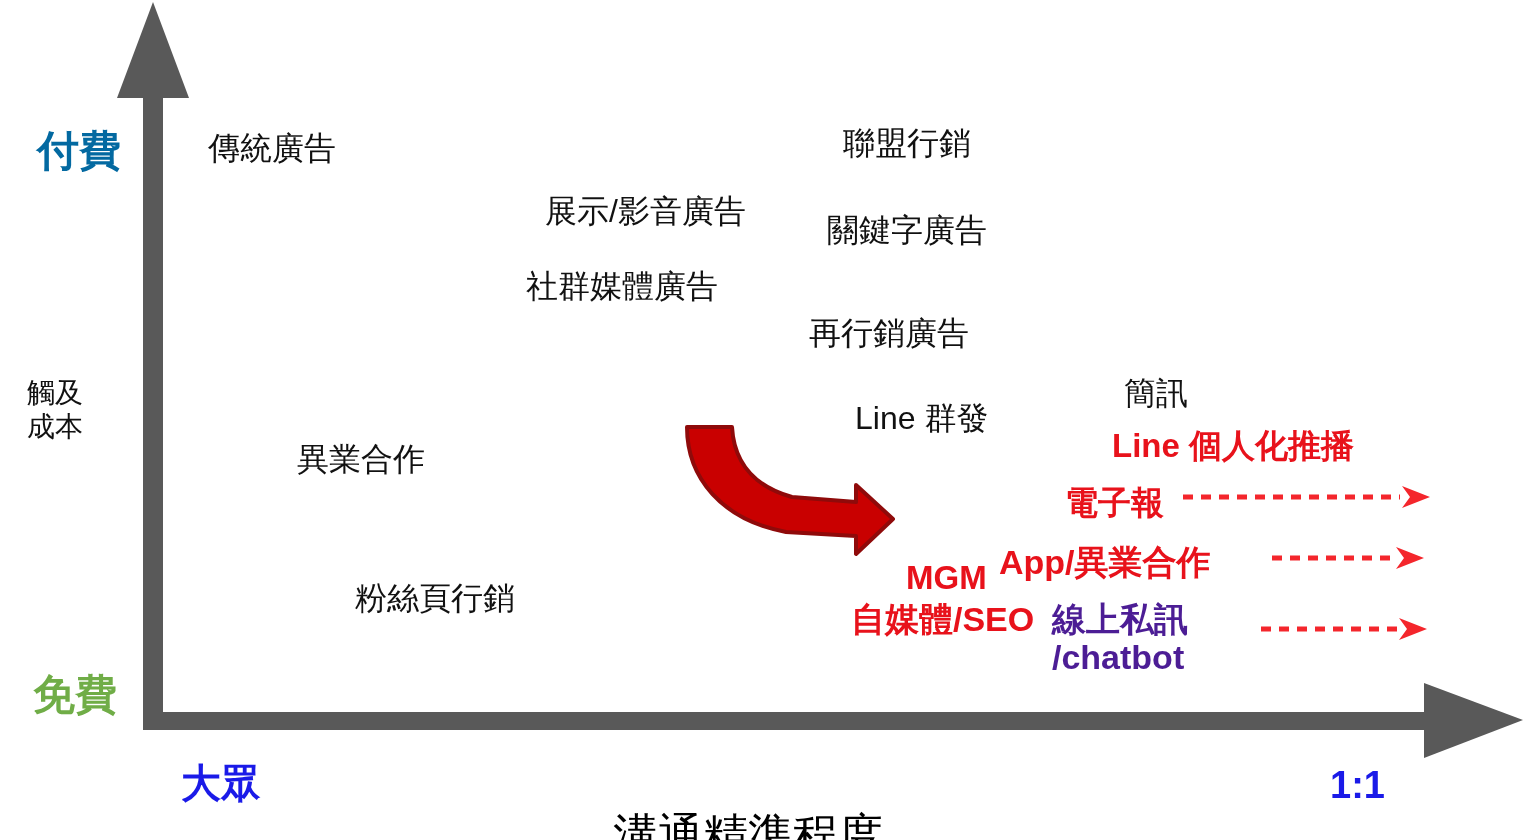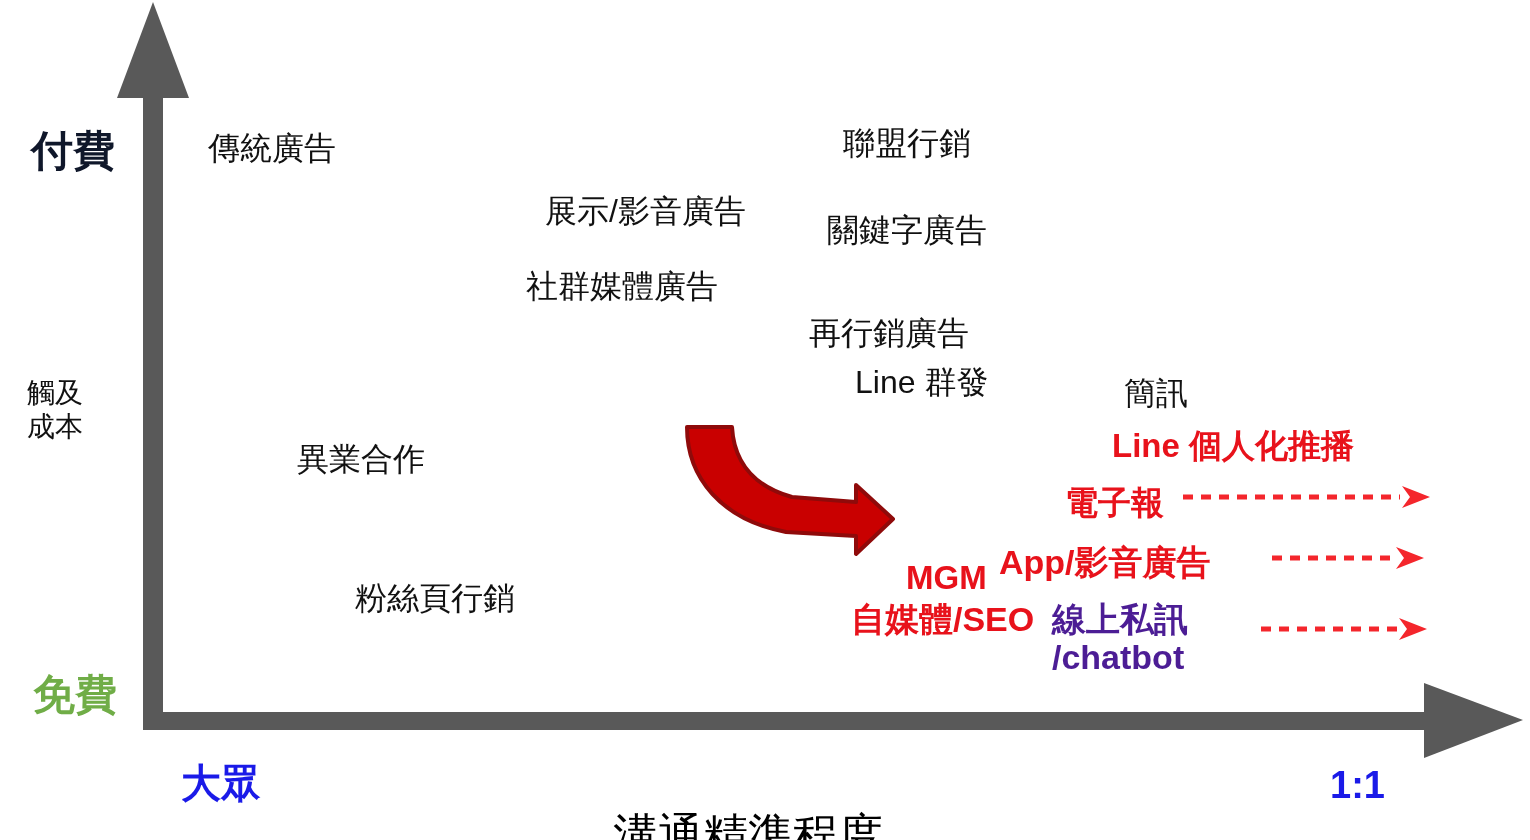--- a/index.html
+++ b/index.html
@@ -58,40 +58,40 @@
       <line x1="1272" y1="558" x2="1394" y2="558" stroke="#F4262C" stroke-width="5" stroke-dasharray="10 8"></line>
       <polygon points="1424,558 1396,547 1404,558 1396,569" fill="#F4262C"></polygon>
     </g>
 
     <g>
       <line x1="1261" y1="629" x2="1397" y2="629" stroke="#F4262C" stroke-width="5" stroke-dasharray="10 8"></line>
       <polygon points="1427,629 1399,618 1407,629 1399,640" fill="#F4262C"></polygon>
     </g>
   </svg>
 
-  <div class="lbl axis-end" style="left: 31px; top: 126px; color: #0f172a;">付費</div>
+  <div class="lbl axis-end" style="left: 37px; top: 126px; color: #0369a1;">付費</div>
   <div class="lbl axis-end" style="left: 33px; top: 670px; color: rgb(112, 173, 71);">免費</div>
   <div class="lbl y-title" style="left:27px;top:376px;">觸及
 成本</div>
   <div class="lbl axis-title" style="left:613px;top:768px;">溝通精準程度</div>
   <div class="lbl blue-end" style="left: 181px; top: 760px; color: rgb(26, 26, 232);">大眾</div>
   <div class="lbl blue-end" style="left: 1330px; top: 763px; font-size: 38px; color: rgb(26, 26, 232);">1:1</div>
 
   <div class="lbl channel" style="left:208px;top:130px;">傳統廣告</div>
   <div class="lbl channel" style="left:545px;top:193px;">展示/影音廣告</div>
   <div class="lbl channel" style="left:526px;top:268px;">社群媒體廣告</div>
   <div class="lbl channel" style="left:843px;top:125px;">聯盟行銷</div>
   <div class="lbl channel" style="left:827px;top:212px;">關鍵字廣告</div>
   <div class="lbl channel" style="left:809px;top:295px;margin-top:20px;">再行銷廣告</div>
   <div class="lbl channel" style="left:1124px;top:334px;margin-top:41px;">簡訊</div>
-  <div class="lbl channel" style="left:855px;top:364px;">Line 群發</div>
+  <div class="lbl channel" style="left:855px;top:400px;">Line 群發</div>
   <div class="lbl channel" style="left:297px;top:441px;">異業合作</div>
   <div class="lbl channel" style="left:355px;top:580px;">粉絲頁行銷</div>
 
   <div class="lbl hot" style="left: 1112px; top: 428px; font-size: 33px; color: rgb(232, 18, 27);">Line 個人化推播</div>
   <div class="lbl hot" style="left: 1065px; top: 485px; font-size: 33px; color: rgb(232, 18, 27);">電子報</div>
-  <div class="lbl hot" style="left: 999px; top: 543px; color: rgb(232, 18, 27);">App/影音廣告</div>
+  <div class="lbl hot" style="left: 999px; top: 543px; color: rgb(232, 18, 27);">App/異業合作</div>
   <div class="lbl hot" style="left: 906px; top: 560px; font-size: 33px; color: rgb(232, 18, 27);">MGM</div>
   <div class="lbl hot" style="left: 851px; top: 600px; color: rgb(232, 18, 27);">自媒體/SEO</div>
   <div class="lbl hot" style="left: 1052px; top: 600px; color: #4c1d95;">線上私訊
 /chatbot</div>
 
 </div>
 
 </body></html>

